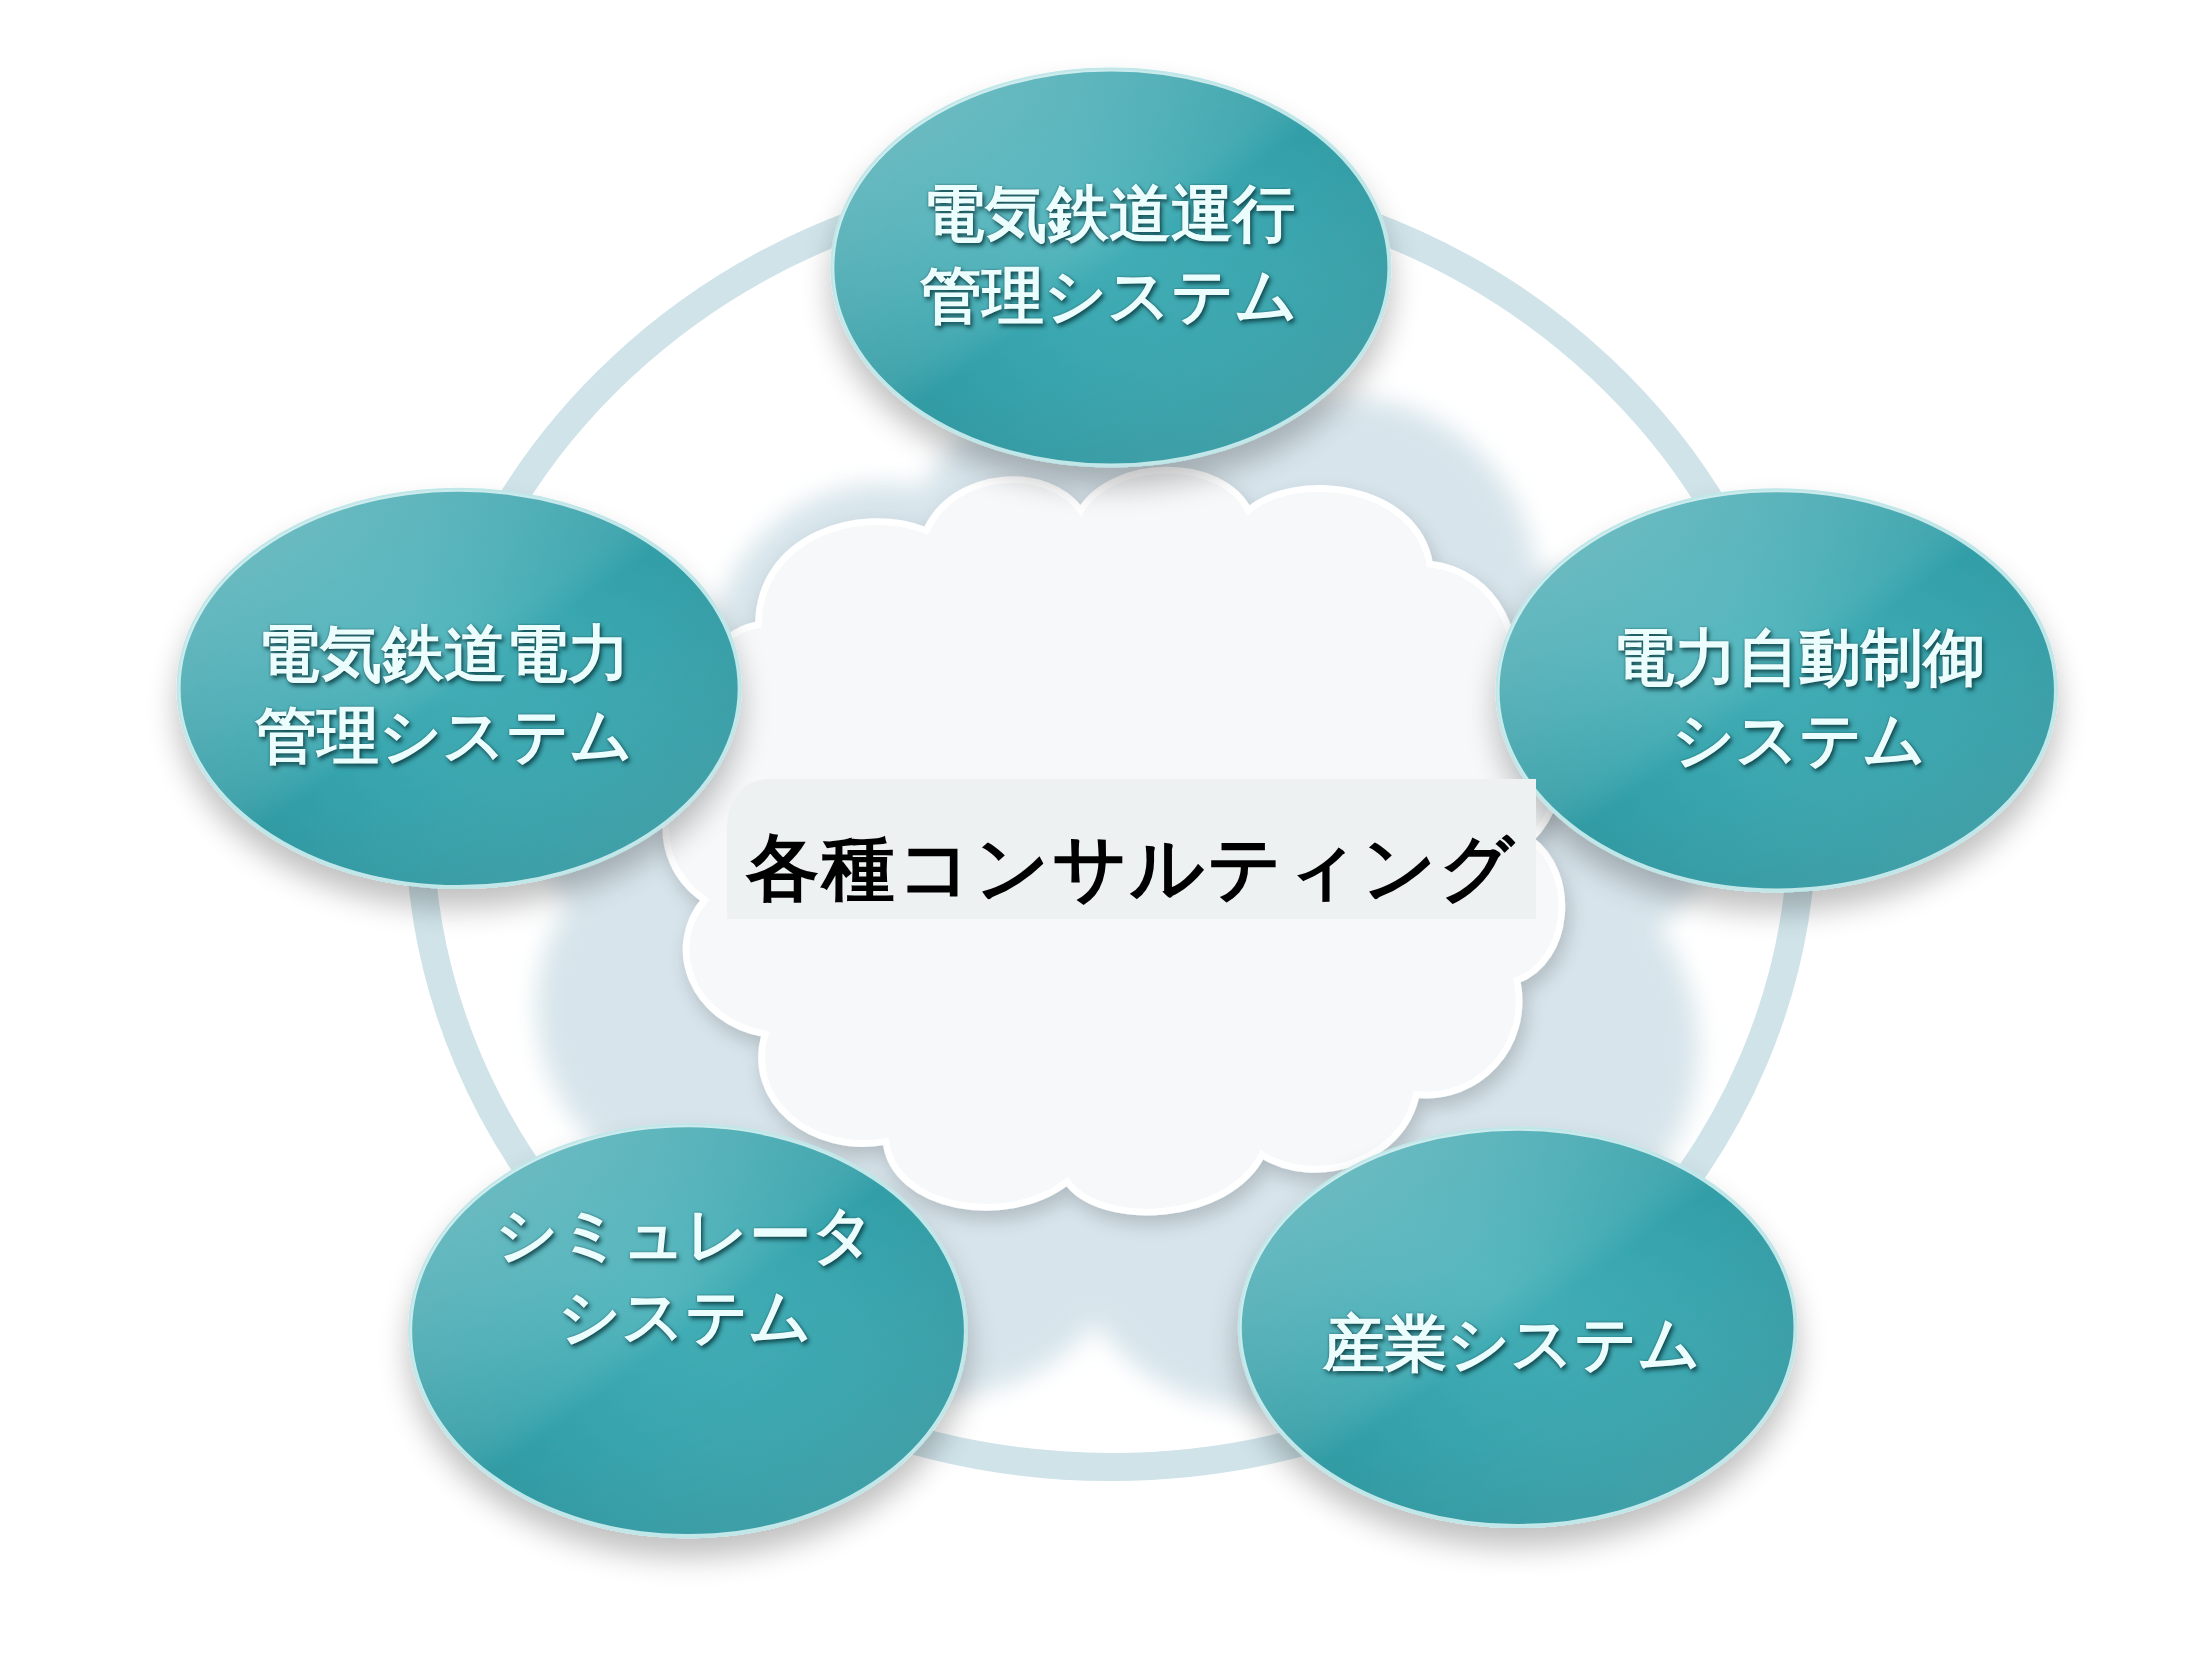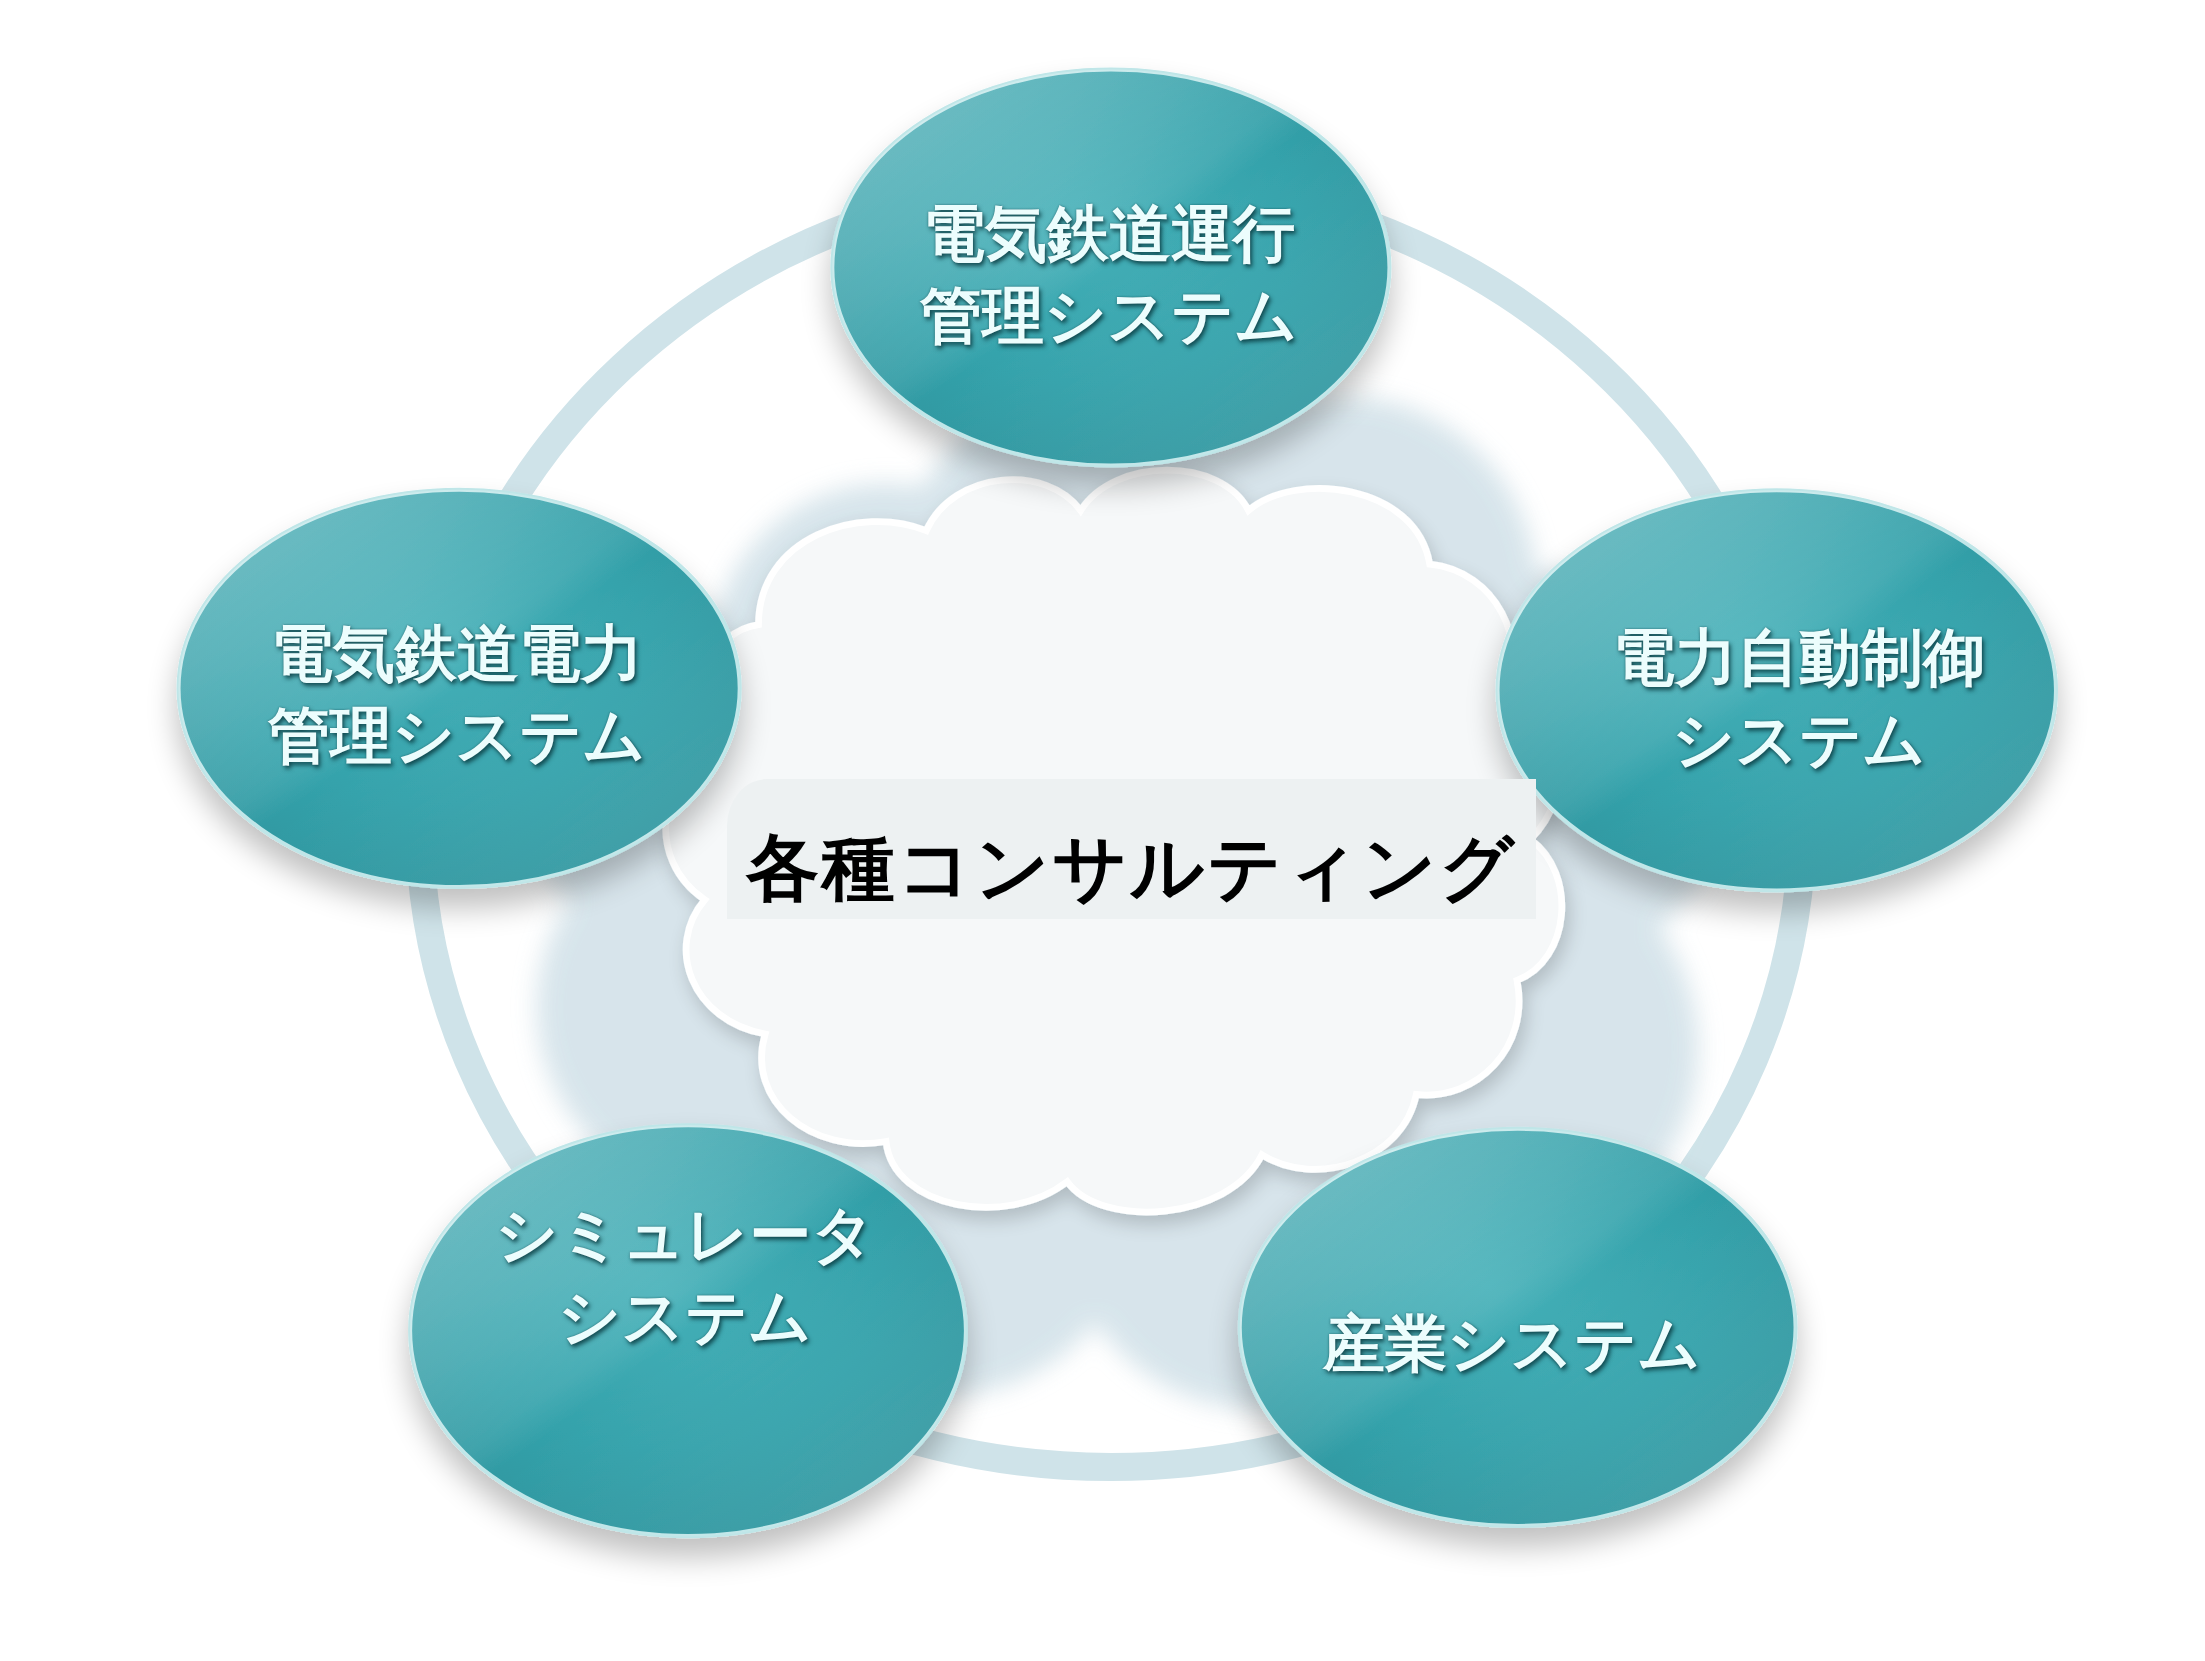--- a/index.html
+++ b/index.html
@@ -121,25 +121,25 @@
     <g filter="url(#nodeShadow)">
       <ellipse cx="2261" cy="1977" rx="414" ry="296" fill="url(#tealGrad)" stroke="#bfe6e8" stroke-width="6"></ellipse>
       <ellipse cx="2261" cy="1977" rx="414" ry="296" fill="url(#gloss)"></ellipse>
     </g>
   </svg>
 
   <div class="center-label">
     <span>各種コンサルティング</span>
   </div>
 
-  <div class="node-text" style="left:1109px; top:275px;">
+  <div class="node-text" style="left:1109px; top:255px;">
     <span>電気鉄道運行</span>
     <span>管理システム</span>
   </div>
-  <div class="node-text" style="left:457px; top:695px;">
+  <div class="node-text" style="left:444px; top:695px;">
     <span>電気鉄道電力</span>
     <span>管理システム</span>
   </div>
   <div class="node-text" style="left:1775px; top:699px;margin-left:24px;">
     <span>電力自動制御</span>
     <span>システム</span>
   </div>
   <div class="node-text" style="left:685px; top:1276px;">
     <span>シミュレータ</span>
     <span>システム</span>

